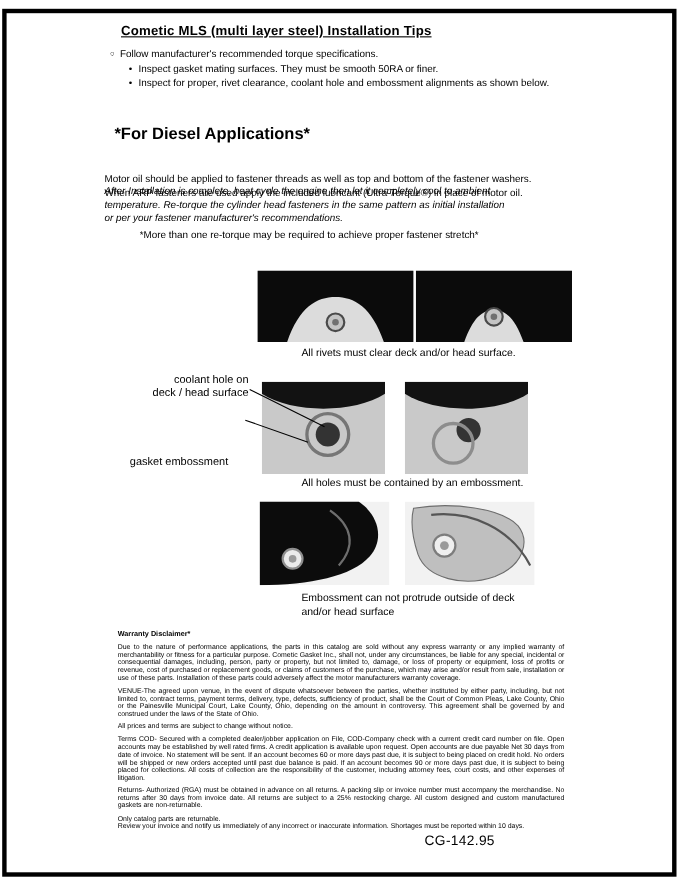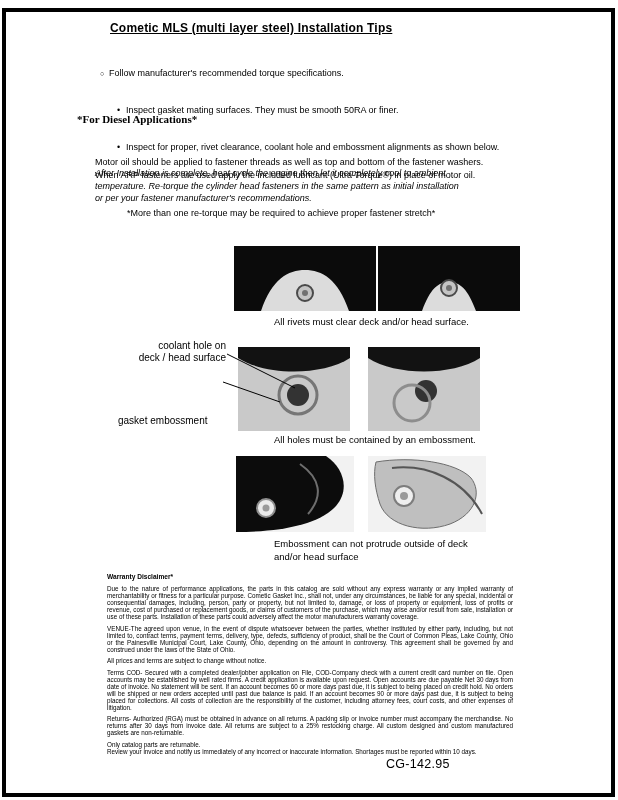--- a/index.html
+++ b/index.html
@@ -7,25 +7,25 @@
   .page {
     position:relative; width:618px; height:800px; background:#ffffff;
     font-family:"Liberation Sans", sans-serif; color:#000; overflow:hidden;
   }
   .frame { position:absolute; left:2px; top:8px; width:613px; height:789px; border:4px solid #000; }
   .title {
     position:absolute; left:110px; top:21px; font-size:12px; font-weight:bold;
     text-decoration:underline; letter-spacing:0.2px;
   }
   .tips { position:absolute; left:100px; top:43px; }
-  .tip { display:flex; align-items:flex-start; font-size:9px; line-height:13px;margin-top:24px; }
+  .tip { display:flex; align-items:flex-start; font-size:9px; line-height:13px; }
   .tip .m1 { flex:none; width:9px; text-align:left; font-size:7px; line-height:13px; }
   .tip.sub { margin-left:17px; }
   .tip.sub .m1 { font-size:9px; }
-  .diesel-heading { position:absolute; left:77px; top:113px; font-size:11px; font-weight:bold;font-family:Liberation Serif, serif; }
+  .diesel-heading { position:absolute; left:104px; top:113px; font-size:15px; font-weight:bold; }
   .para { position:absolute; left:95px; font-size:9px; line-height:12.6px; white-space:pre-line; }
   .para1 { top:131px;margin-top:25px; }
   .para2 { top:167px;font-style:italic; }
   .para3 { top:207px;margin-left:32px; }
   .dlabel { position:absolute; font-size:12.5px; text-align:center; color:#737373;margin-top:48px; }
   .dimg { position:absolute; display:block; }
   .dcaption { position:absolute; font-size:9.5px; line-height:12.5px; white-space:pre-line;margin-left:36px; }
   .coolant-label {
     position:absolute; left:120px; top:340px; width:106px; text-align:right;
     font-size:10px; line-height:11.5px; white-space:pre-line;

